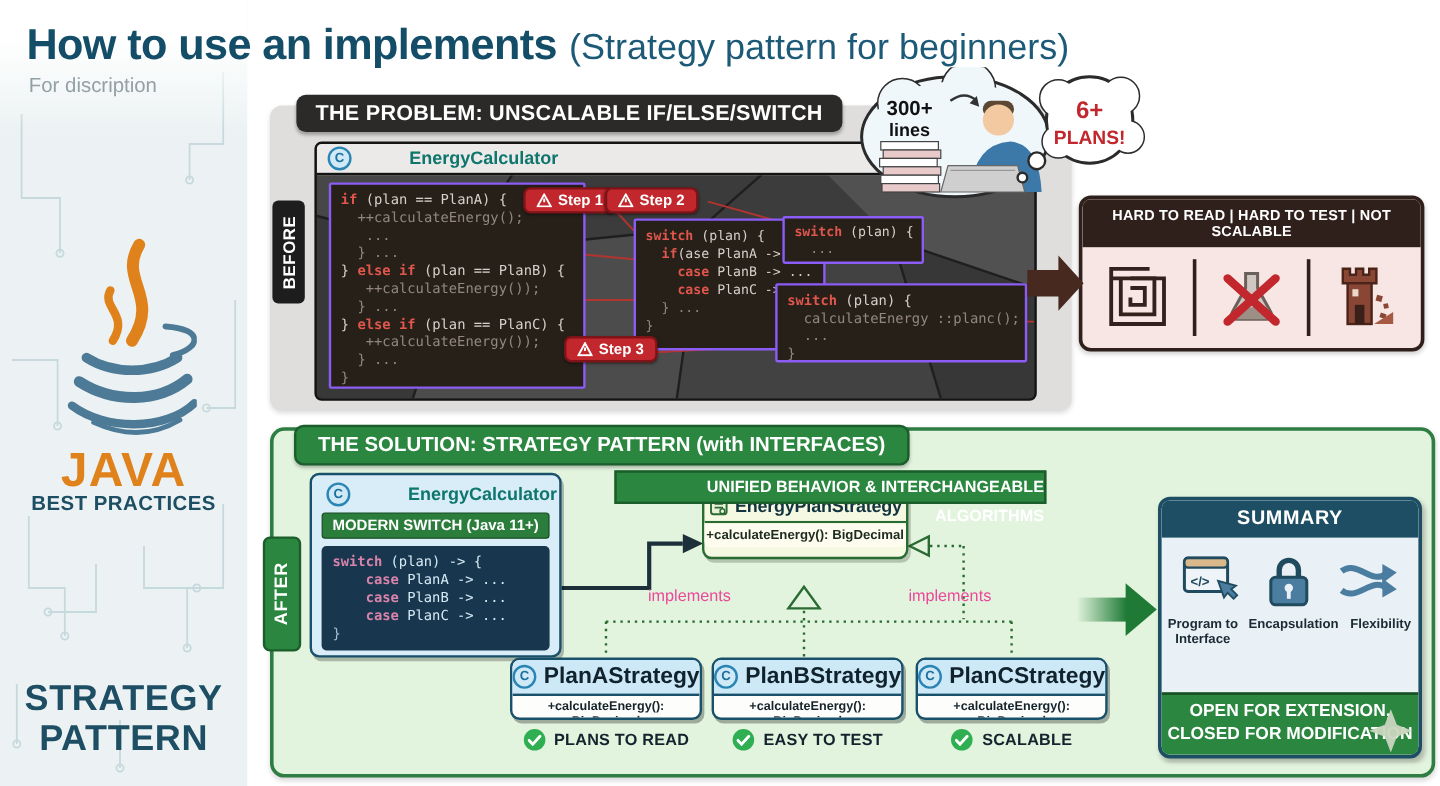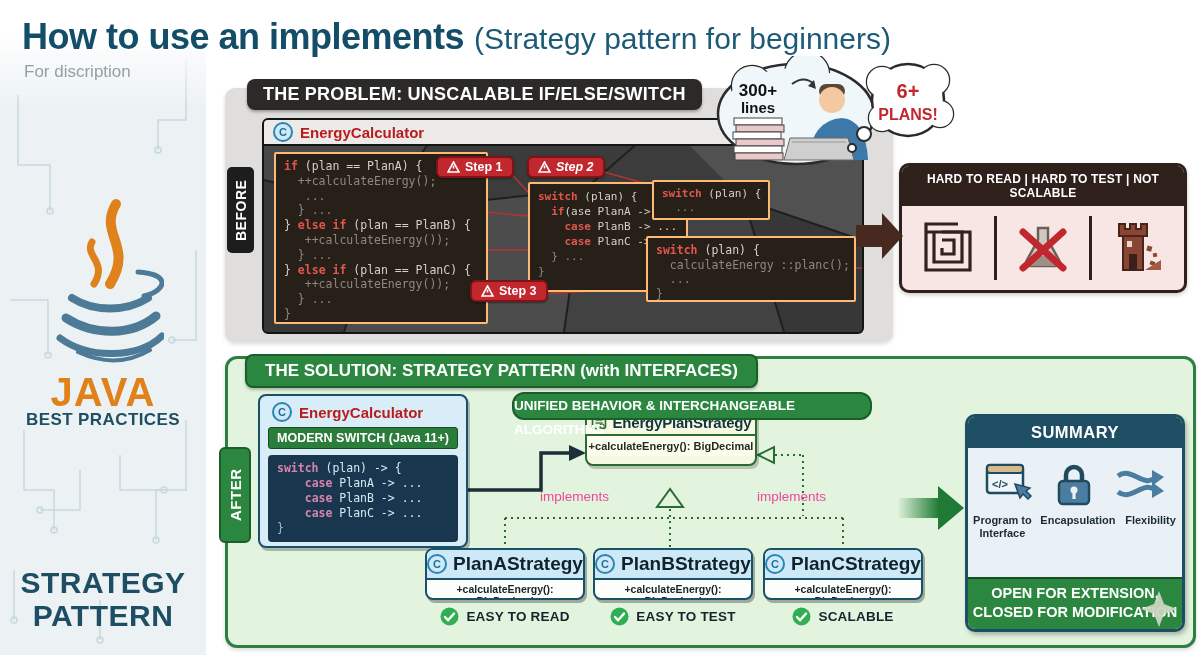--- a/index.html
+++ b/index.html
@@ -38,57 +38,57 @@
     border:2px solid #1b5e2b;border-radius:6px;font-size:15px;z-index:5;letter-spacing:.5px;}
 
   #before-window{left:262px;top:118px;width:598px;height:212px;background:#3c3c3c;
     border:2px solid #141414;border-radius:6px;overflow:hidden;z-index:2;}
   #before-window-header{position:absolute;left:0;top:0;width:100%;height:26px;background:#eceae8;
     border-bottom:2px solid #141414;display:flex;align-items:center;gap:7px;
     padding-left:9px;box-sizing:border-box;z-index:4;}
   .cicon{display:inline-flex;width:16px;height:16px;border-radius:50%;background:#cfeaf6;
     border:2px solid #2a85b5;color:#1d6f9e;font-weight:bold;font-size:11px;
     align-items:center;justify-content:center;flex:none;}
-  .win-title{font-weight:bold;font-size:15px;color:#b91c1c;}
-
-  .codebox{position:absolute;background:#262019;border:2px solid #fdba74;border-radius:2px;
+  .win-title{font-weight:bold;font-size:15px;color:#0f766e;margin-left:41px;}
+
+  .codebox{position:absolute;background:#262019;border:2px solid #8b5cf6;border-radius:2px;
     padding:5px 8px;box-sizing:border-box;font-family:"DejaVu Sans Mono",monospace;
     color:#d9cfca;z-index:3;}
   .codebox .code-line{white-space:pre;}
   .codebox .kw{color:#e0564d;font-weight:bold;}
   .codebox .dim{color:#938680;}
   #code-ifelse{left:10px;top:32px;width:214px;height:172px;font-size:11.5px;line-height:14.8px;}
   #code-switch-main{left:264px;top:62px;width:160px;height:110px;font-size:11px;line-height:15px;}
   #code-switch-small{left:388px;top:60px;width:118px;height:40px;font-size:11px;line-height:14px;}
   #code-switch-bottom{left:382px;top:116px;width:210px;height:66px;font-size:11.5px;line-height:14.5px;}
 
   .step-badge{position:absolute;display:flex;align-items:center;gap:5px;background:#c1272d;
     border:2px solid #7e1418;border-radius:6px;color:#fff;font-weight:bold;font-size:12.5px;
     padding:2px 9px;z-index:5;box-shadow:0 1px 2px rgba(0,0,0,.4);}
-  #step1{left:172px;top:36px;} #step2{left:263px;top:36px;font-style:italic;} #step3{left:206px;top:160px;}
+  #step1{left:172px;top:36px;} #step2{left:240px;top:36px;} #step3{left:206px;top:160px;}
 
   
   #issues-panel{left:899px;top:163px;width:282px;height:124px;border:3px solid #30201c;
     border-radius:10px;background:#f8e6e5;overflow:hidden;box-shadow:0 2px 4px rgba(0,0,0,.2);}
   #issues-header{background:#30201c;color:#fff;font-weight:bold;font-size:12px;
     text-align:center;padding:6px 0;letter-spacing:.2px;}
   #issues-body{display:flex;height:84px;align-items:center;}
   .issue-cell{flex:1;display:flex;align-items:center;justify-content:center;}
   .issue-div{width:2.5px;height:64px;background:#30201c;flex:none;}
 
   
   #solution-panel{left:225px;top:356px;width:971px;height:292px;background:#e3f4de;
     border:3px solid #2e7d43;border-radius:12px;box-sizing:border-box;
     box-shadow:0 2px 4px rgba(0,0,0,.15);}
   #solution-badge{left:245px;top:354px;height:30px;line-height:30px;padding:0 18px;
     background:#2b8740;border:2px solid #1b5e2b;border-radius:8px;color:#fff;font-weight:bold;
     font-size:17px;z-index:6;box-shadow:0 2px 3px rgba(0,0,0,.25);}
   #banner{left:512px;top:392px;width:356px;height:24px;line-height:24px;background:#2b8740;
-    border:2px solid #1b5e2b;border-radius:12px;color:#fff;font-weight:bold;font-size:13.5px;
-    text-align:left;z-index:5;}
+    border:2px solid #1b5e2b;border-radius:0;color:#fff;font-weight:bold;font-size:13.5px;
+    text-align:right;z-index:5;}
 
   #after-card{left:258px;top:394px;width:210px;height:154px;background:#d8edf8;
     border:2.5px solid #19506a;border-radius:8px;box-sizing:border-box;z-index:4;
     box-shadow:2px 3px 0 rgba(0,0,0,.25);}
   #after-card-header{display:flex;align-items:center;gap:7px;padding:6px 0 5px 12px;}
   #switch-bar{margin:0 8px;background:#2b7d3b;border:1.5px solid #174d24;border-radius:3px;
     color:#fff;font-weight:bold;font-size:12.5px;text-align:center;padding:3px 0;}
   #code-modern{margin:6px 8px 0 8px;background:#18374e;border-radius:4px;padding:6px 9px;
     font-family:"DejaVu Sans Mono",monospace;font-size:11.5px;line-height:15px;color:#d6eaf4;}
   #code-modern .code-line{white-space:pre;}
@@ -453,21 +453,21 @@
       <span class="strategy-name">PlanCStrategy</span>
     </div>
     <div class="strategy-method">+calculateEnergy(): BigDecimal</div>
   </div>
 
   <div id="benefit-a" class="benefit abs">
     <svg width="19" height="19">
       <circle cx="9.5" cy="9.5" r="9" fill="#2fae52"></circle>
       <path d="M5,10 l3,3.2 6,-6.6" stroke="#fff" stroke-width="2.4" fill="none" stroke-linecap="round"></path>
     </svg>
-    <span class="benefit-text">EASY TO READ</span>
+    <span class="benefit-text">PLANS TO READ</span>
   </div>
   <div id="benefit-b" class="benefit abs">
     <svg width="19" height="19">
       <circle cx="9.5" cy="9.5" r="9" fill="#2fae52"></circle>
       <path d="M5,10 l3,3.2 6,-6.6" stroke="#fff" stroke-width="2.4" fill="none" stroke-linecap="round"></path>
     </svg>
     <span class="benefit-text">EASY TO TEST</span>
   </div>
   <div id="benefit-c" class="benefit abs">
     <svg width="19" height="19">

